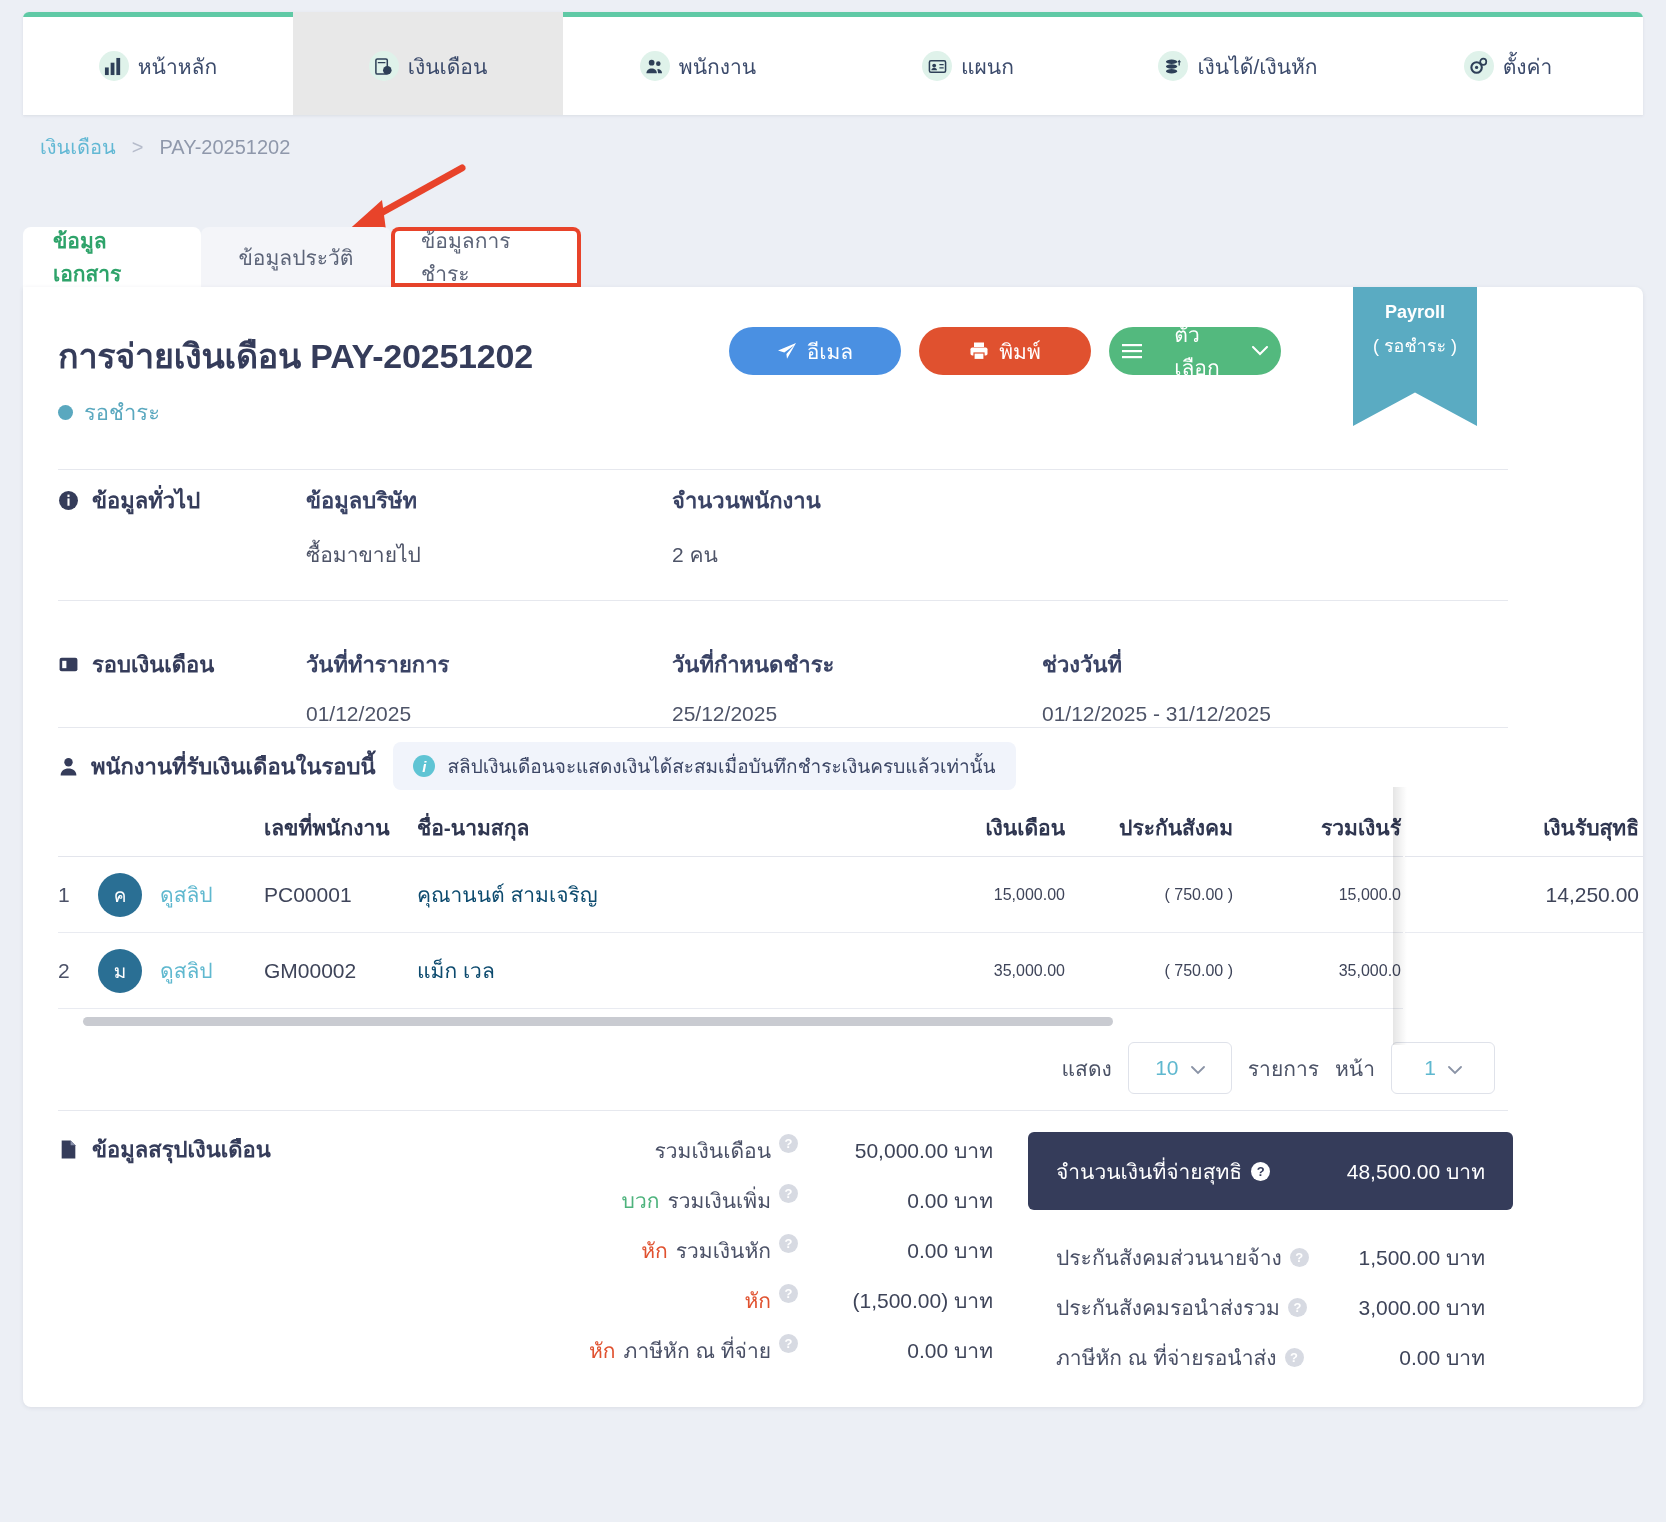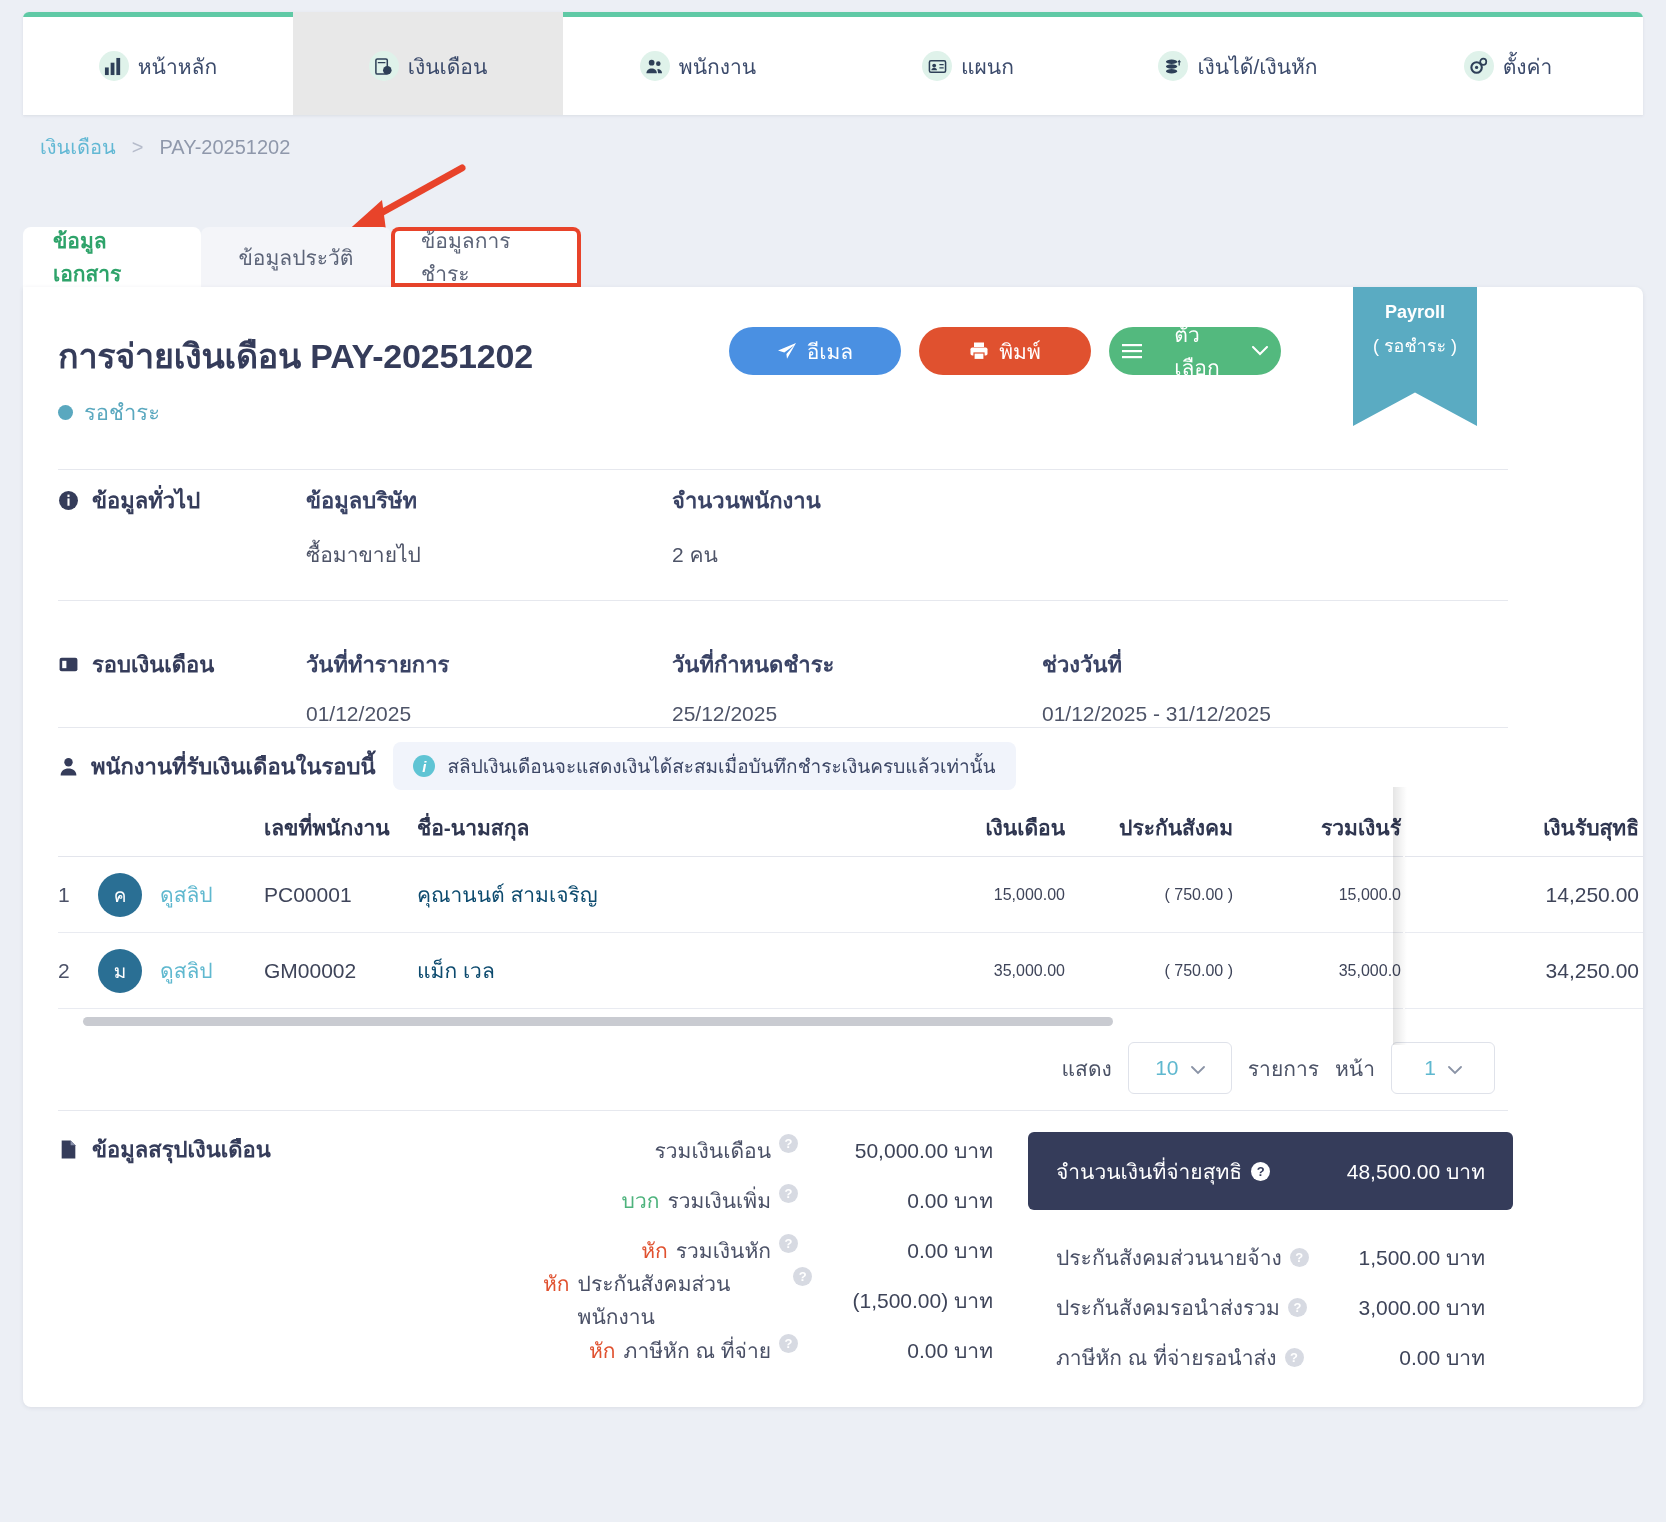--- a/index.html
+++ b/index.html
@@ -469,21 +469,20 @@
         <div class="c-num">35,000.00</div>
         <div class="c-num">( 750.00 )</div>
         <div class="c-num">35,000.0</div>
       </div>
     </div>
 
     <div class="sticky-shadow"></div>
     <div class="sticky-col">
       <div class="srow head">เงินรับสุทธิ</div>
       <div class="srow">14,250.00</div>
-      <div class="srow">34,250.00</div>
     </div>
 
     <div class="hscroll">
       <div class="thumb"></div>
     </div>
 
     <div class="pager">
       <span>แสดง</span>
       <div class="pg-select">
         <span>10</span>
@@ -537,21 +536,20 @@
         <span class="sl-label">
           <span class="kw-minus">หัก</span>
           <span>รวมเงินหัก</span>
           <span class="qm">?</span>
         </span>
         <span class="sl-val">0.00 บาท</span>
       </div>
       <div class="sl-row">
         <span class="sl-label">
           <span class="kw-minus">หัก</span>
-          <span>ประกันสังคมส่วนพนักงาน</span>
           <span class="qm">?</span>
         </span>
         <span class="sl-val">(1,500.00) บาท</span>
       </div>
       <div class="sl-row">
         <span class="sl-label">
           <span class="kw-minus">หัก</span>
           <span>ภาษีหัก ณ ที่จ่าย</span>
           <span class="qm">?</span>
         </span>

